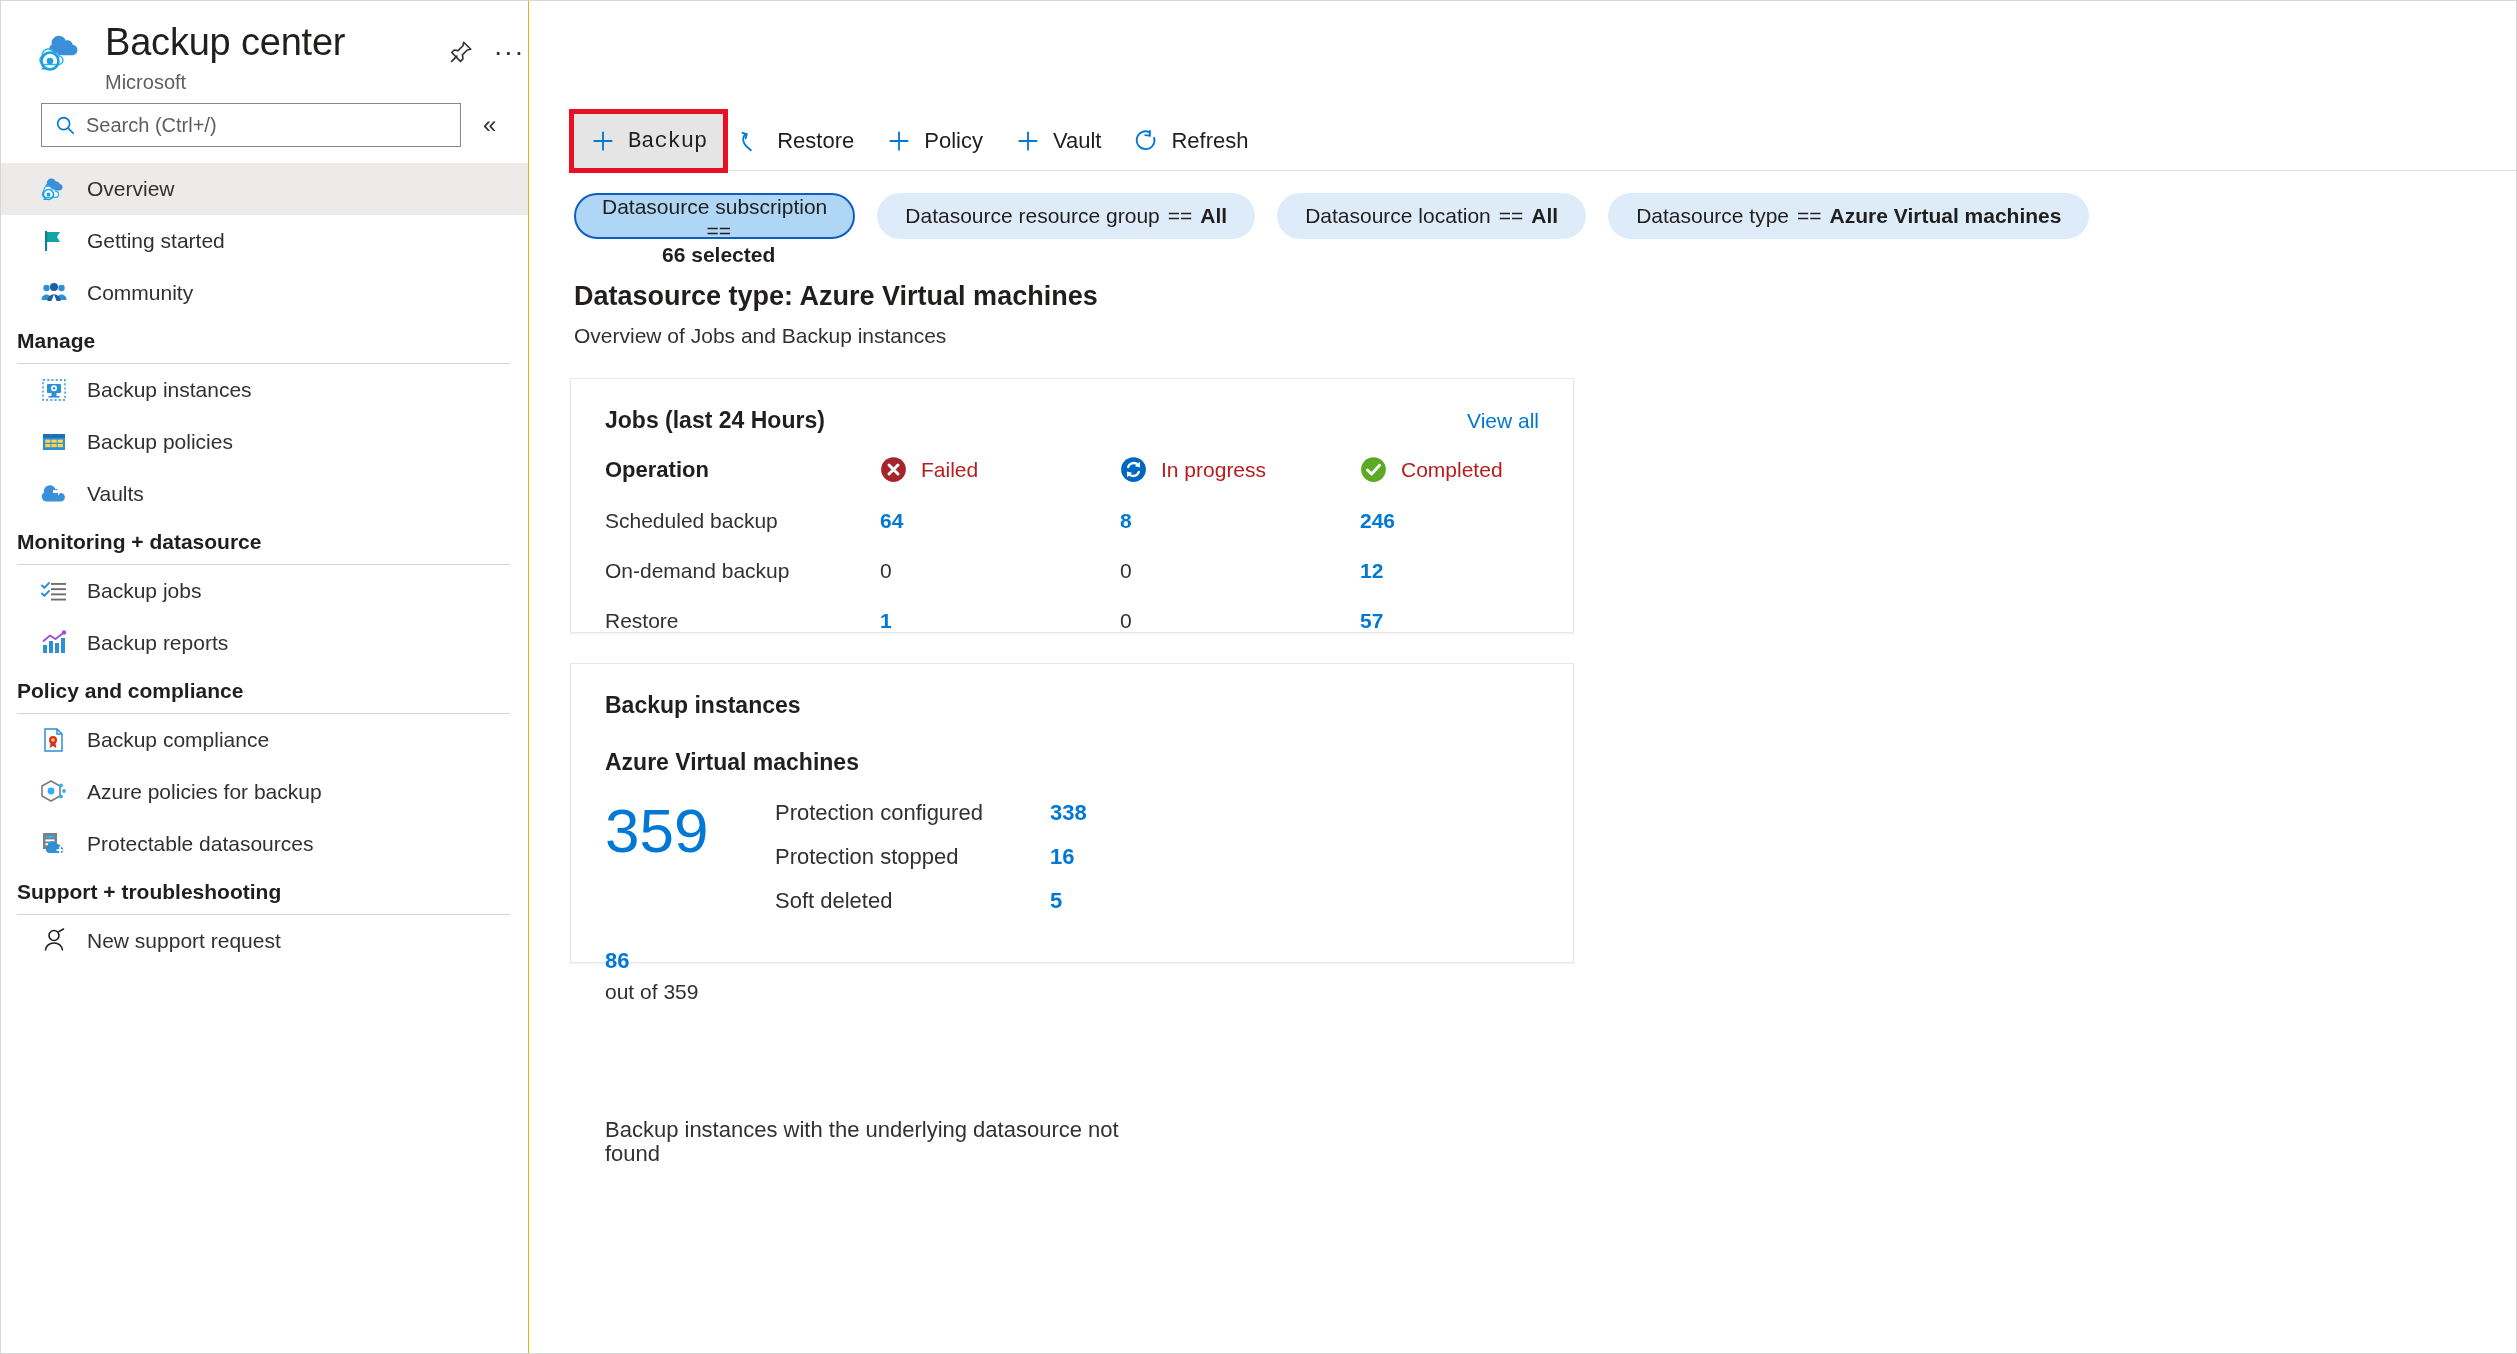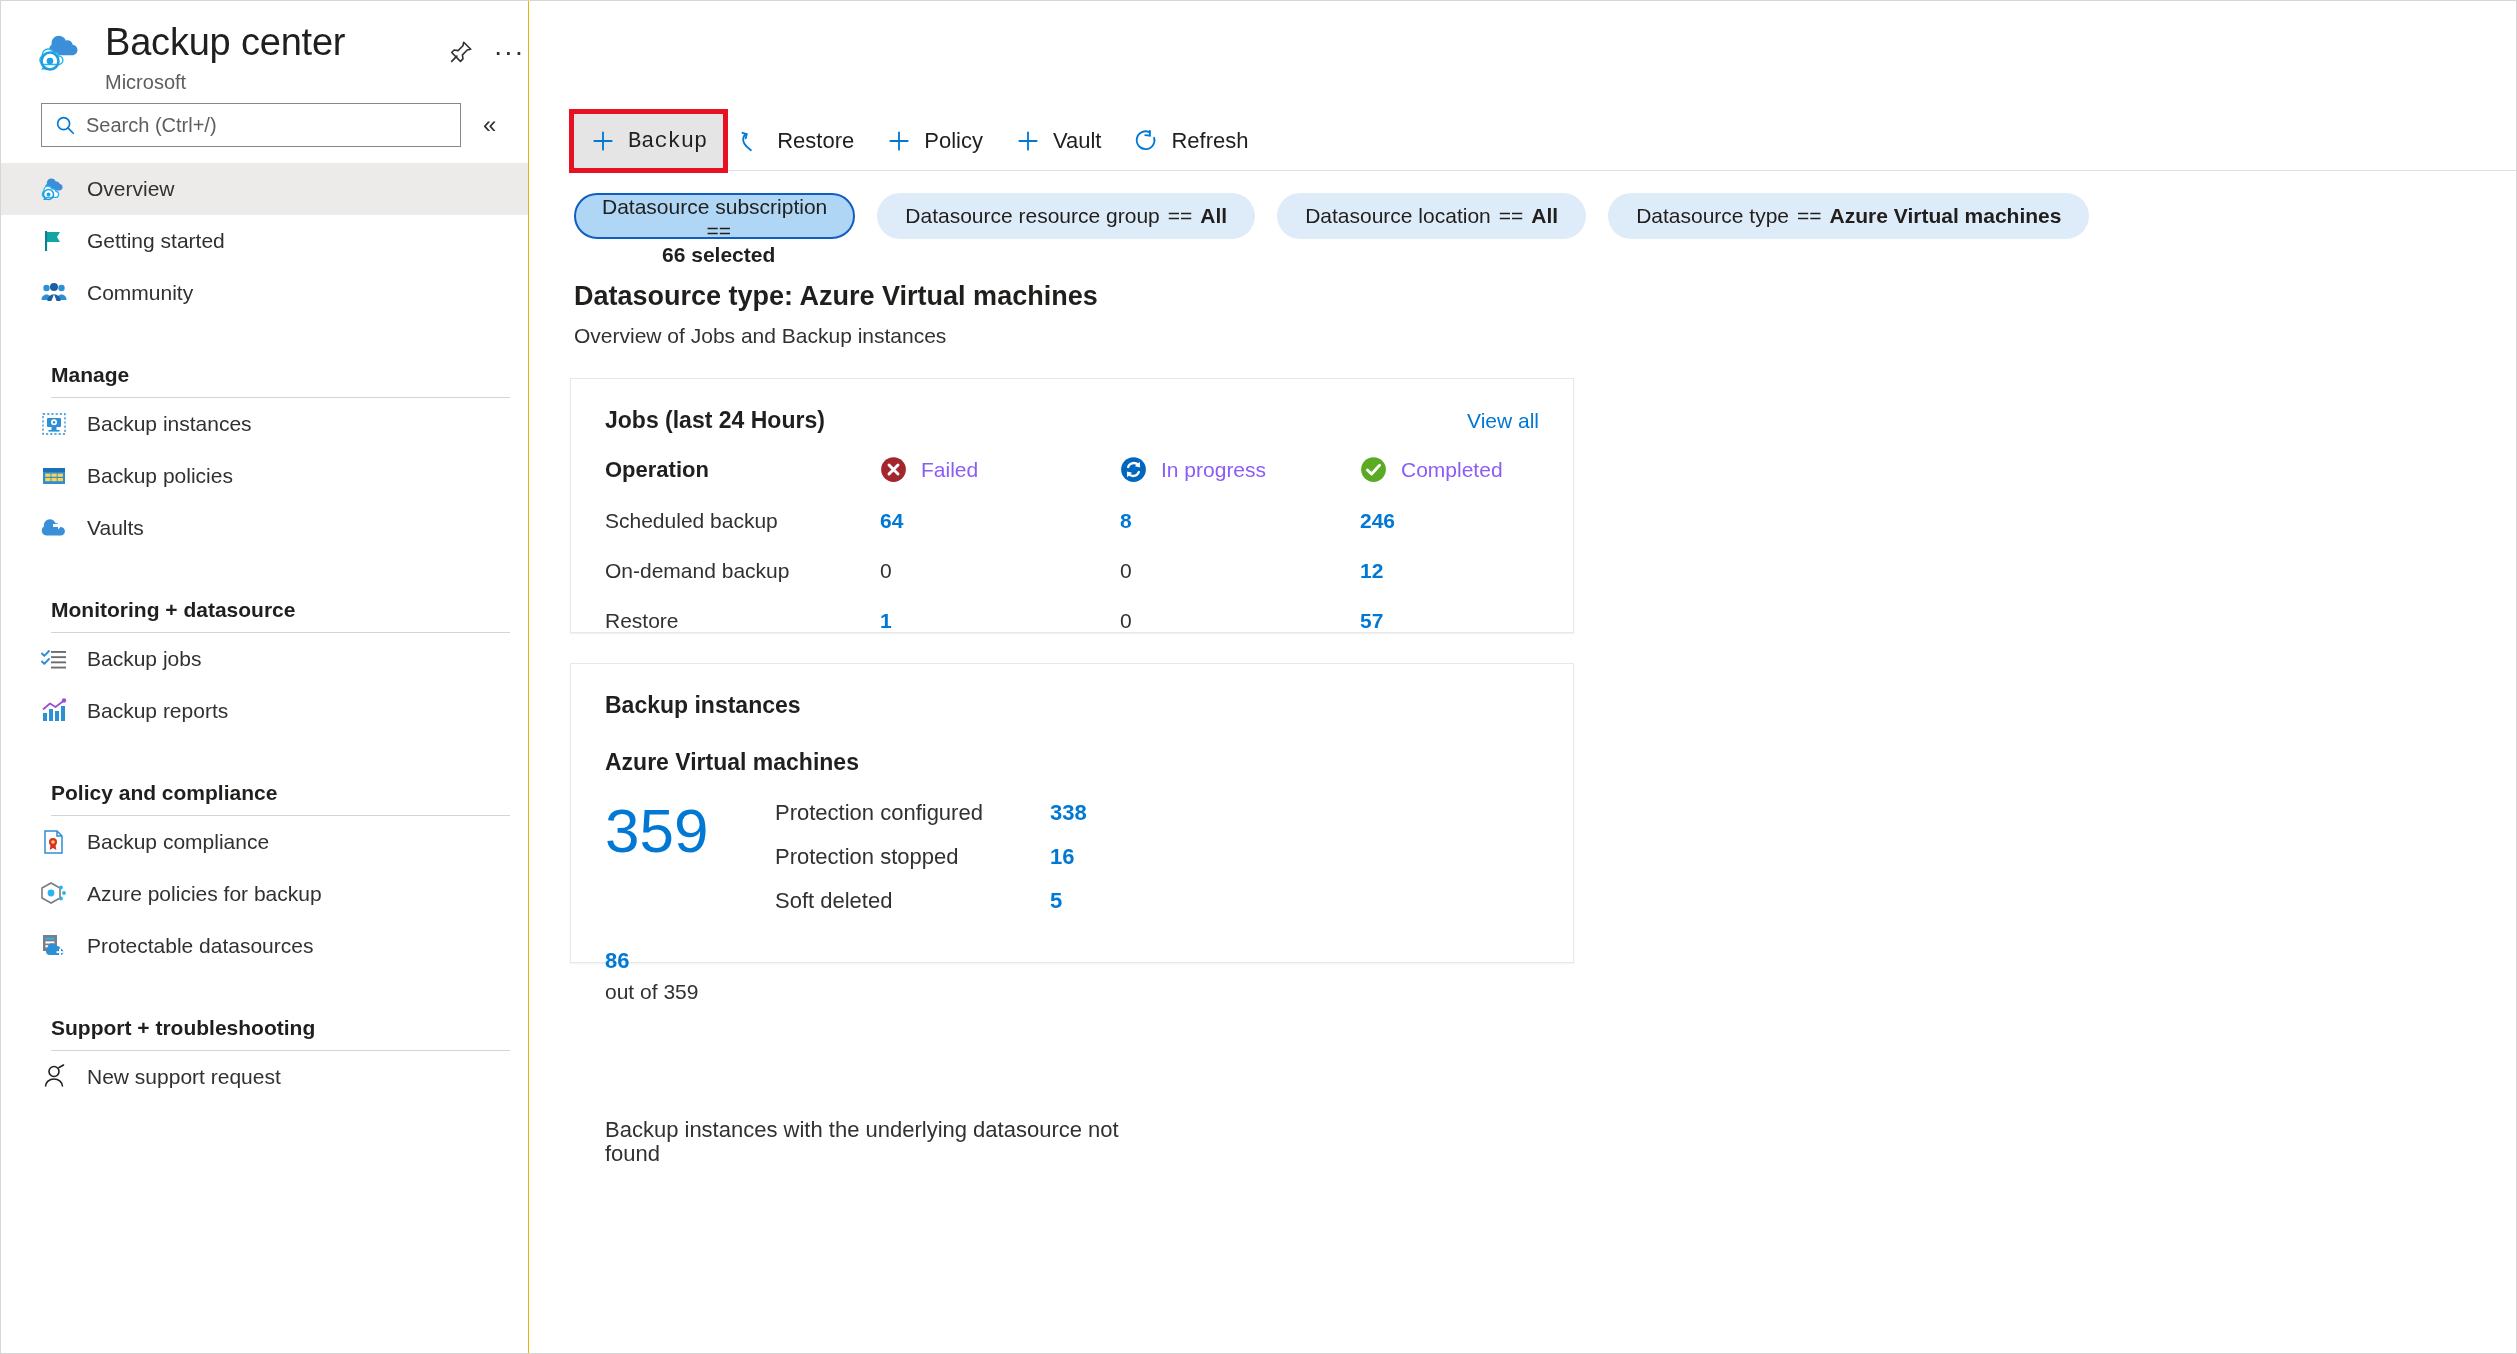--- a/index.html
+++ b/index.html
@@ -150,22 +150,22 @@
     height: 30px;
     flex: 0 0 30px;
     margin-right: 18px;
     display: flex;
     align-items: center;
     justify-content: center;
   }
   .nav-label { white-space: nowrap; }
 
   .nav-group {
-    margin-top: 44px;
-    padding-left: 50px;
+    margin-top: 10px;
+    padding-left: 16px;
     padding-right: 18px;
   }
   .nav-group-title {
     font-size: 21px;
     font-weight: bold;
     color: #201f1e;
     margin-bottom: 10px;
   }
   .nav-group-rule {
     height: 1px;
@@ -315,21 +315,21 @@
   table.jobs th.op { width: 275px; }
   table.jobs th.c { width: 240px; font-weight: 400; }
   table.jobs td {
     font-size: 21px;
     color: #323130;
     padding: 0 0 26px 0;
     vertical-align: middle;
   }
   .statushead { display: flex; align-items: center; }
   .statushead .sico { margin-right: 14px; display: flex; }
-  .statushead .slabel { font-weight: 400; font-size: 21px; color: #8b5cf6; }
+  .statushead .slabel { font-weight: 400; font-size: 21px; color: #b91c1c; }
   .num-link {
     color: #0078d4;
     font-weight: bold;
     font-size: 21px;
     cursor: pointer;
     text-decoration: none;
   }
   .num-zero {
     color: #323130;
     font-size: 21px;

